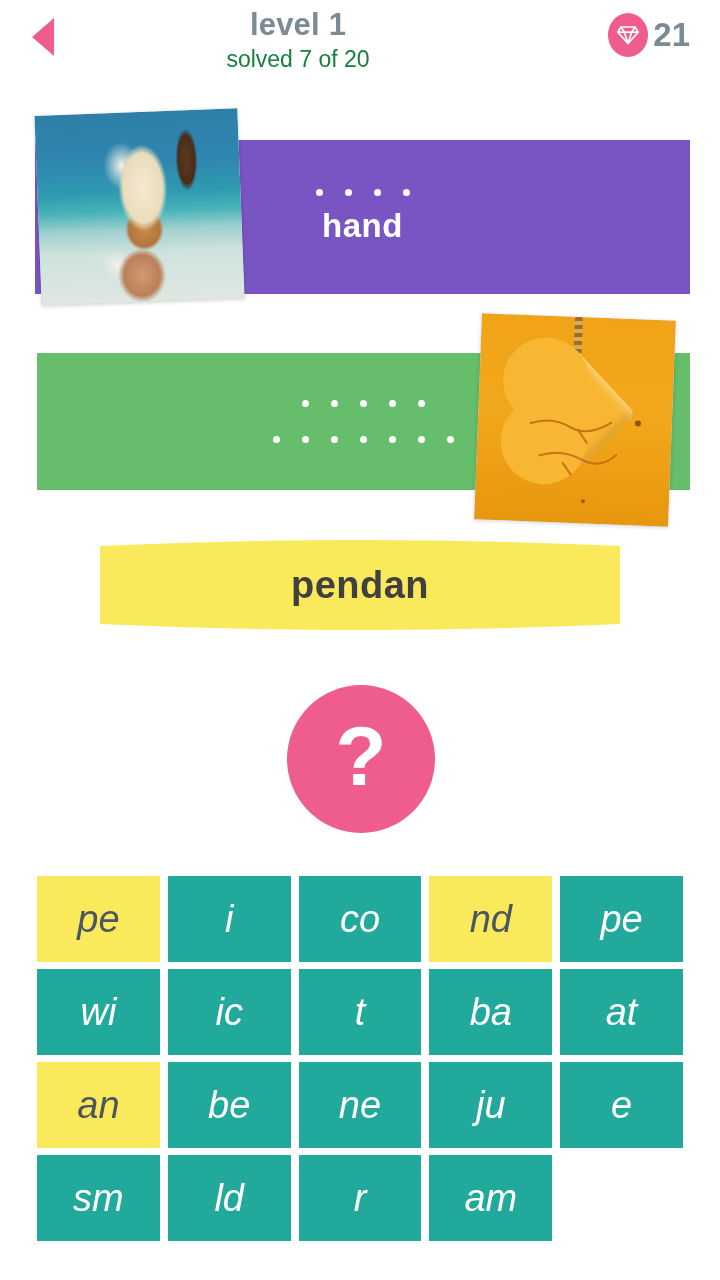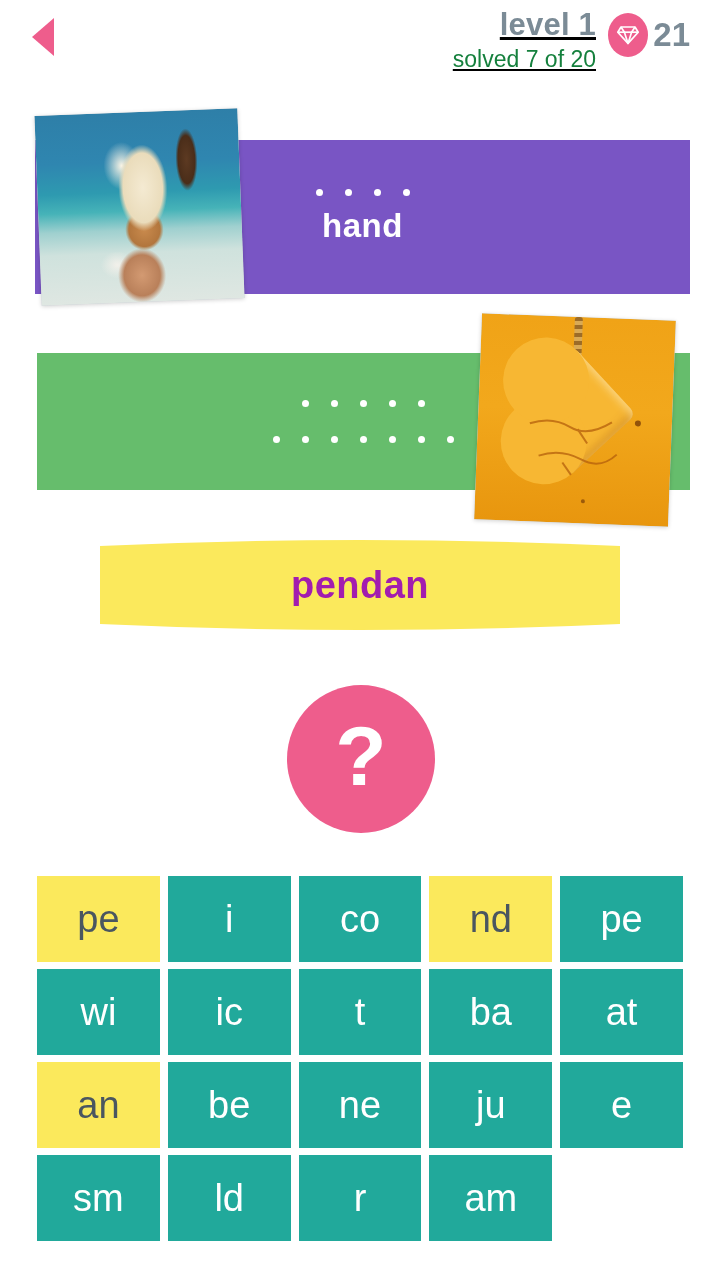--- a/index.html
+++ b/index.html
@@ -32,22 +32,21 @@
   #back-button .tri {
     width: 0; height: 0;
     border-top: 19px solid transparent;
     border-bottom: 19px solid transparent;
     border-right: 22px solid #ee5d8c;
   }
   #title-block {
     position: absolute;
     left: 0; top: 6px;
     width: 596px;
-    text-align: right;
-    text-decoration: underline;
+    text-align: center;
   }
   #level-title {
     font-size: 31px;
     font-weight: bold;
     color: #7b8b96;
     line-height: 38px;
     letter-spacing: 0.2px;
   }
   #level-subtitle {
     font-size: 23px;
@@ -206,21 +205,21 @@
   }
   #answer-text {
     position: absolute;
     left: 0; top: 0;
     width: 520px; height: 90px;
     display: flex;
     align-items: center;
     justify-content: center;
     font-size: 38px;
     font-weight: bold;
-    color: #a21caf;
+    color: #404040;
     letter-spacing: 0.5px;
   }
 
   
   #hint-button {
     position: absolute;
     left: 287px; top: 685px;
     width: 148px; height: 148px;
     border-radius: 50%;
     background: #ee5d8c;
@@ -249,20 +248,21 @@
   }
   .tile {
     display: flex;
     align-items: center;
     justify-content: center;
     font-size: 38px;
     font-weight: normal;
     line-height: 40px;
     cursor: pointer;
     user-select: none;
+    font-style: italic;
   }
   .tile-teal {
     background: #21a99b;
     color: #ffffff;
   }
   .tile-yellow {
     background: #fbe95c;
     color: #4a5660;
   }
 </style>

